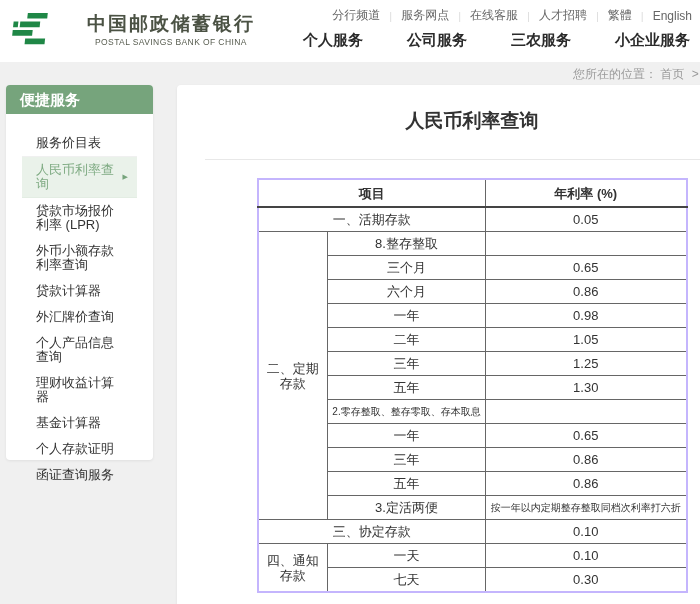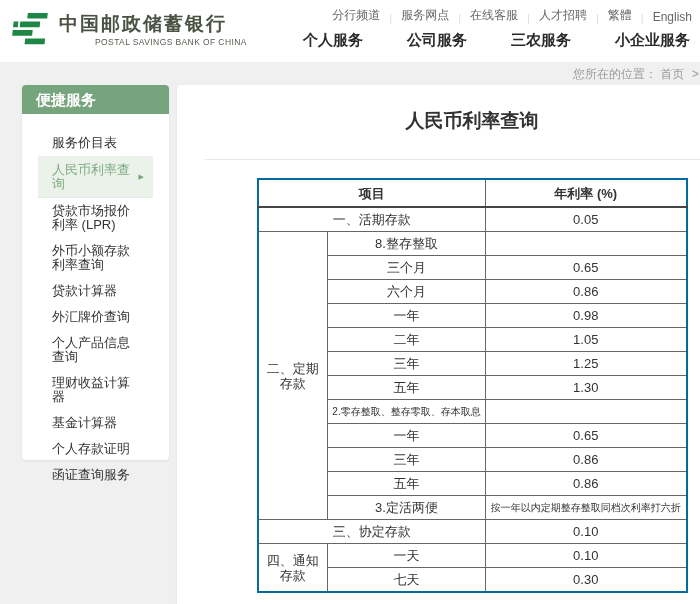--- a/index.html
+++ b/index.html
@@ -2,50 +2,50 @@
 <html><head>
 <meta charset="utf-8">
 <style>
   html,body{margin:0;padding:0;background:#f0f0f0;}
   .page{position:relative;width:700px;height:604px;overflow:hidden;background:#f0f0f0;
         font-family:"Liberation Sans","DejaVu Sans",sans-serif;color:#333;}
   
   .site-header{position:absolute;top:0;left:0;width:700px;height:62px;background:#fff;}
   .logo{position:absolute;left:12px;top:9px;display:flex;align-items:center;gap:9px;cursor:pointer;}
   .logo svg{width:38px;height:42px;display:block;}
-  .logo-cn{font-size:19px;font-weight:bold;color:#4b5244;letter-spacing:2px;line-height:22px;}
+  .logo-cn{font-size:19px;font-weight:bold;color:#4b5244;letter-spacing:2px;line-height:22px;margin-left:28px;}
   .logo-en{font-size:8.5px;color:#565b4e;letter-spacing:0.4px;margin-top:2px;margin-left:36px;}
-  .topbar{position:absolute;top:7px;right:8px;display:flex;align-items:flex-end;font-size:12px;color:#666;}
+  .topbar{position:absolute;top:7px;right:8px;display:flex;align-items:center;font-size:12px;color:#666;}
   .topbar .tlink{cursor:pointer;}
   .topbar .sep{color:#ddd;margin:0 9px;font-size:11px;}
   .main-nav{position:absolute;top:31px;right:10px;display:flex;gap:44px;font-size:15px;font-weight:600;color:#2b2b2b;}
   .main-nav .nav-item{cursor:pointer;}
   
   .breadcrumb{position:absolute;top:66px;left:573px;font-size:12px;color:#9a9a9a;white-space:nowrap;}
   .breadcrumb .bc-link{cursor:pointer;text-align:center;}
   .breadcrumb .bc-sep{margin:0 4px;}
   
   .card{position:absolute;background:#fff;border-radius:4px;box-shadow:0 1px 3px rgba(0,0,0,0.07);}
   
-  .sidebar{left:22px;top:85px;width:147px;height:375px;}
+  .sidebar{left:6px;top:85px;width:147px;height:375px;}
   .sidebar-title{background:#76a47c;color:#fff;font-size:15px;font-weight:bold;
                  padding:6px 14px;line-height:17px;border-radius:4px 4px 0 0;}
   .sidebar ul{list-style:none;margin:16px;padding:0;}
   .sidebar li{position:relative;padding:6px 22px 6px 14px;font-size:13px;line-height:14px;color:#333;cursor:pointer;}
   .sidebar li.divided{border-bottom:1px solid #f0f0f0;}
   .sidebar li.active{background:#eaf2ea;color:#7fab83;border-bottom:1px solid #e3ede3;}
   .sidebar li .arrow{position:absolute;right:9px;top:50%;transform:translateY(-50%);
                      font-size:7px;color:#76a47c;}
   
   .content{left:177px;top:85px;width:590px;height:560px;}
   .page-title{font-size:19px;font-weight:bold;text-align:center;margin:24px 0 0;line-height:23px;color:#333;}
   .title-divider{border-bottom:1px solid #e8e8e8;margin:27px 28px 0;}
   
   table.rates{border-collapse:collapse;margin:18px auto 17px;width:429px;table-layout:fixed;
-              font-size:13px;border:2px solid #0369a1;}
+              font-size:13px;border:2px solid #c4b5fd;}
   .rates th,.rates td{border:1px solid #666;text-align:center;padding:0 2px;height:23px;
                       line-height:15px;color:#333;overflow:hidden;}
   .rates thead th{height:26px;font-weight:bold;border-bottom:2px solid #444;}
   .rates td.small{font-size:10px;white-space:nowrap;}
 </style>
 </head>
 <body>
 
 <div class="page">
 

